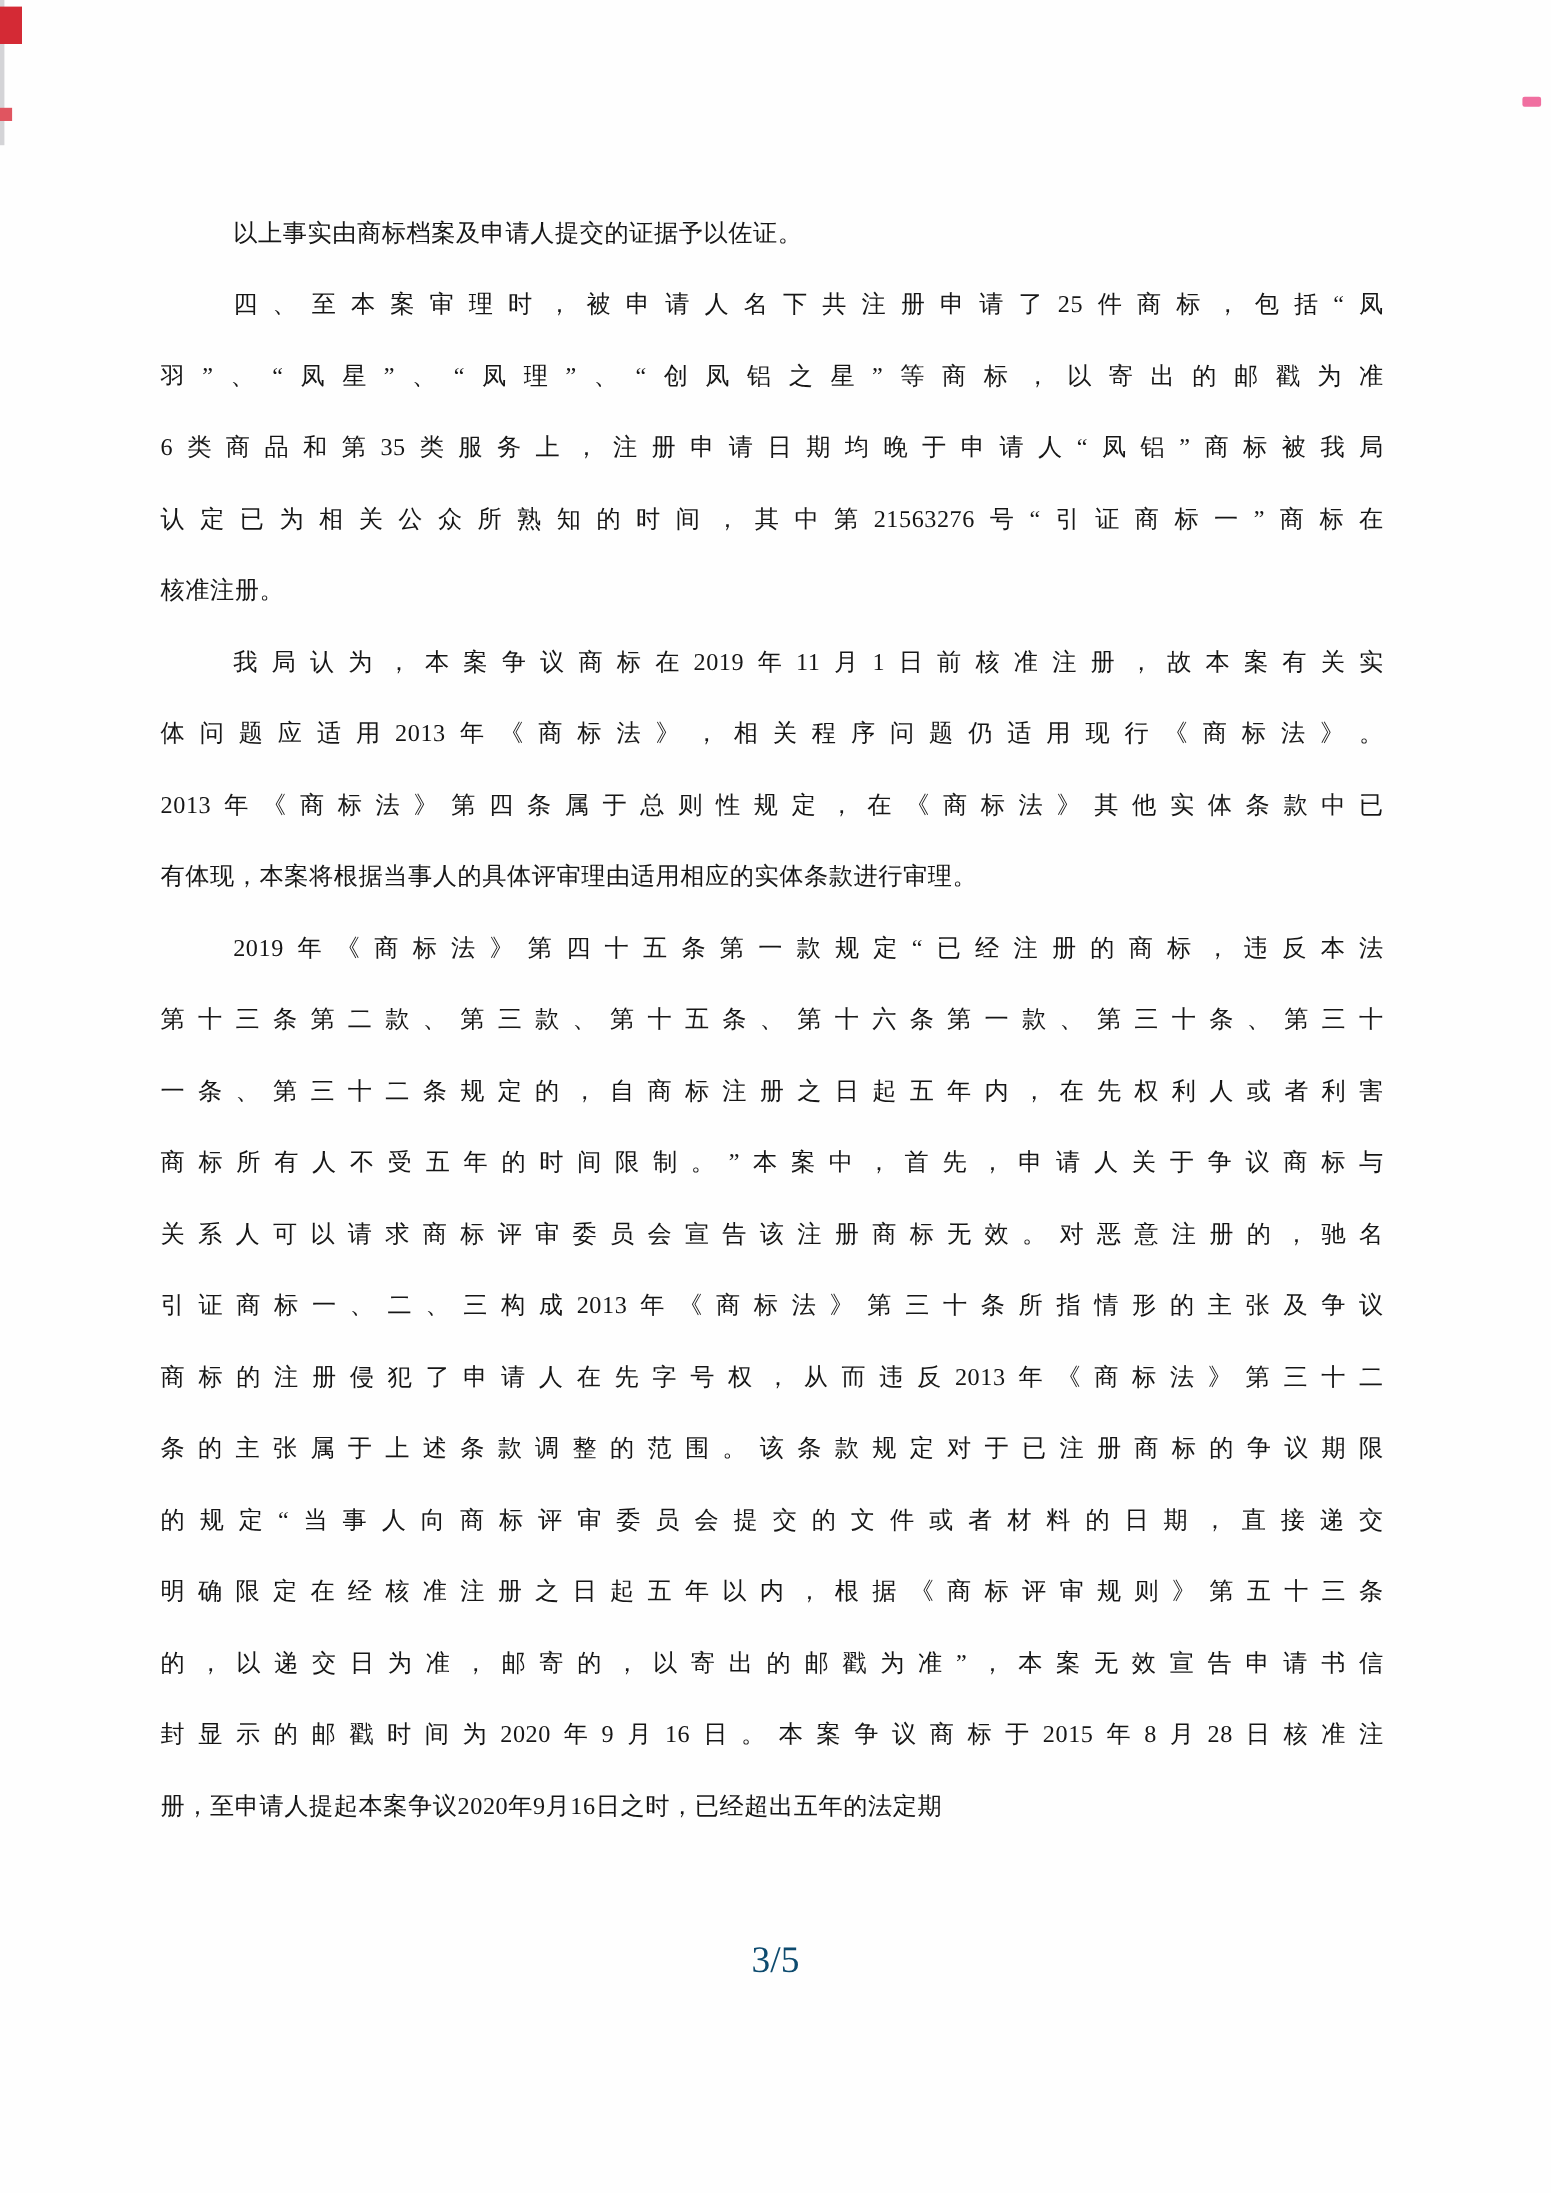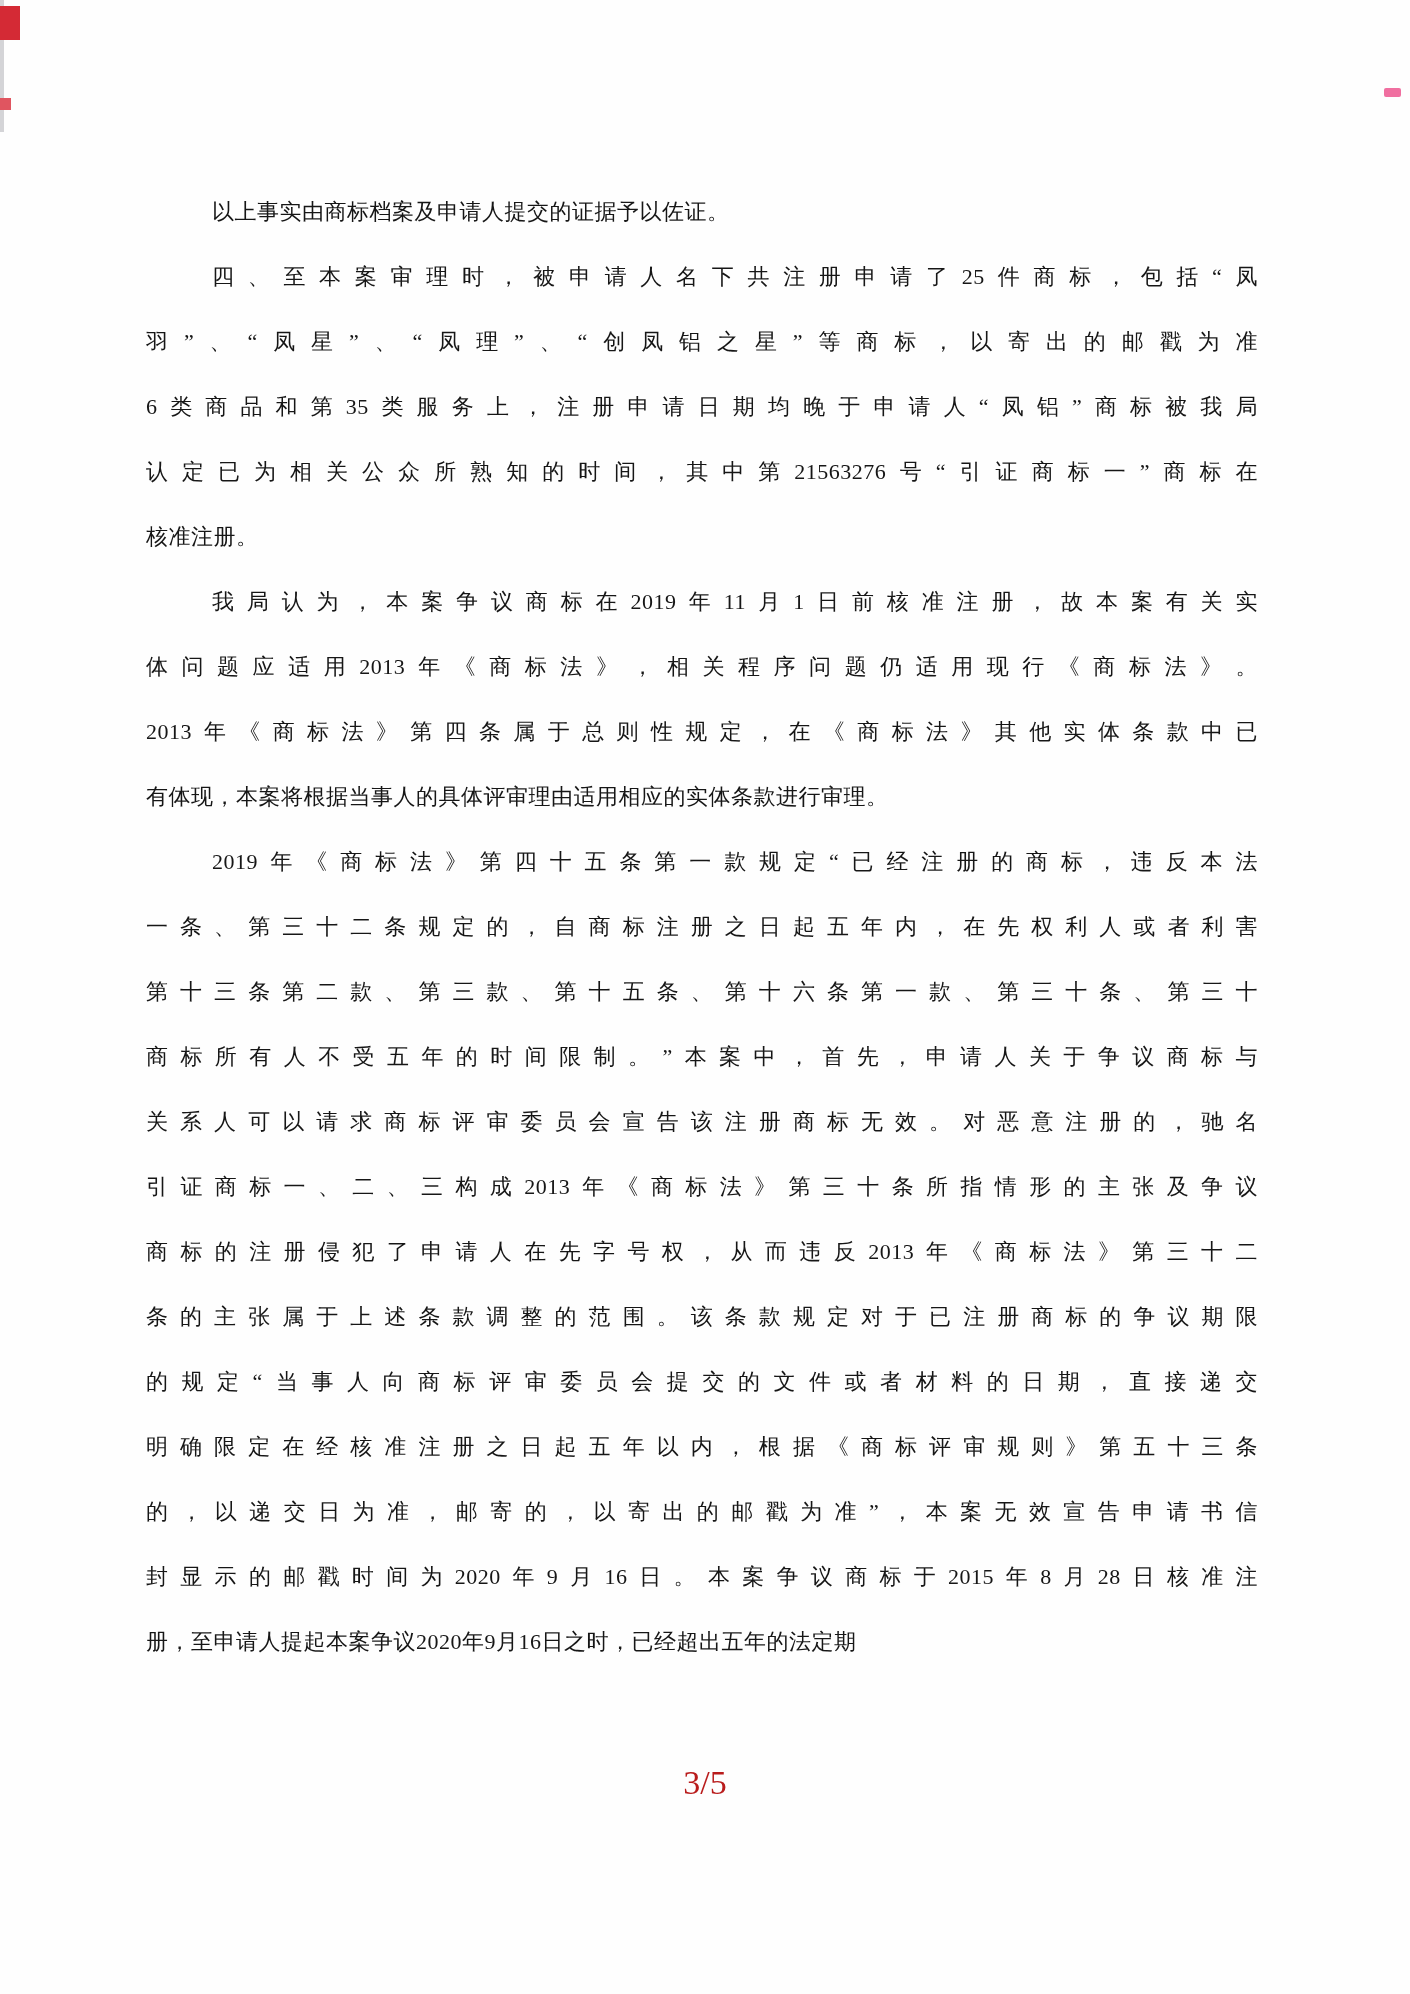--- a/index.html
+++ b/index.html
@@ -69,21 +69,21 @@
   .line.indent {
     text-indent: 66px;
   }
   .page-number {
     position: absolute;
     left: 0;
     right: 0;
     top: 1764px;
     text-align: center;
     font-size: 34px;
-    color: #b91c1c;
+    color: #0c4a6e;
   }
 </style>
 </head>
 <body>
 
 <div class="page">
 
   <div class="edge-streak"></div>
 
   <div class="scan-mark mark-red-1" style="background: rgb(212, 42, 53);"></div>
@@ -97,22 +97,22 @@
       <div class="line indent">四、至本案审理时，被申请人名下共注册申请了25件商标，包括“凤</div>
       <div class="line">羽”、“凤星”、“凤理”、“创凤铝之星”等商标，以寄出的邮戳为准</div>
       <div class="line">6类商品和第35类服务上，注册申请日期均晚于申请人“凤铝”商标被我局</div>
       <div class="line">认定已为相关公众所熟知的时间，其中第21563276号“引证商标一”商标在</div>
       <div class="line para-end">核准注册。</div>
       <div class="line indent">我局认为，本案争议商标在2019年11月1日前核准注册，故本案有关实</div>
       <div class="line">体问题应适用2013年《商标法》，相关程序问题仍适用现行《商标法》。</div>
       <div class="line">2013年《商标法》第四条属于总则性规定，在《商标法》其他实体条款中已</div>
       <div class="line para-end">有体现，本案将根据当事人的具体评审理由适用相应的实体条款进行审理。</div>
       <div class="line indent">2019年《商标法》第四十五条第一款规定“已经注册的商标，违反本法</div>
+      <div class="line">第十三条第二款、第三款、第十五条、第十六条第一款、第三十条、第三十</div>
       <div class="line">一条、第三十二条规定的，自商标注册之日起五年内，在先权利人或者利害</div>
-      <div class="line">第十三条第二款、第三款、第十五条、第十六条第一款、第三十条、第三十</div>
       <div class="line">商标所有人不受五年的时间限制。”本案中，首先，申请人关于争议商标与</div>
       <div class="line">关系人可以请求商标评审委员会宣告该注册商标无效。对恶意注册的，驰名</div>
       <div class="line">引证商标一、二、三构成2013年《商标法》第三十条所指情形的主张及争议</div>
       <div class="line">商标的注册侵犯了申请人在先字号权，从而违反2013年《商标法》第三十二</div>
       <div class="line">条的主张属于上述条款调整的范围。该条款规定对于已注册商标的争议期限</div>
       <div class="line">的规定“当事人向商标评审委员会提交的文件或者材料的日期，直接递交</div>
       <div class="line">明确限定在经核准注册之日起五年以内，根据《商标评审规则》第五十三条</div>
       <div class="line">的，以递交日为准，邮寄的，以寄出的邮戳为准”，本案无效宣告申请书信</div>
       <div class="line">封显示的邮戳时间为2020年9月16日。本案争议商标于2015年8月28日核准注</div>
       <div class="line para-end">册，至申请人提起本案争议2020年9月16日之时，已经超出五年的法定期</div>

